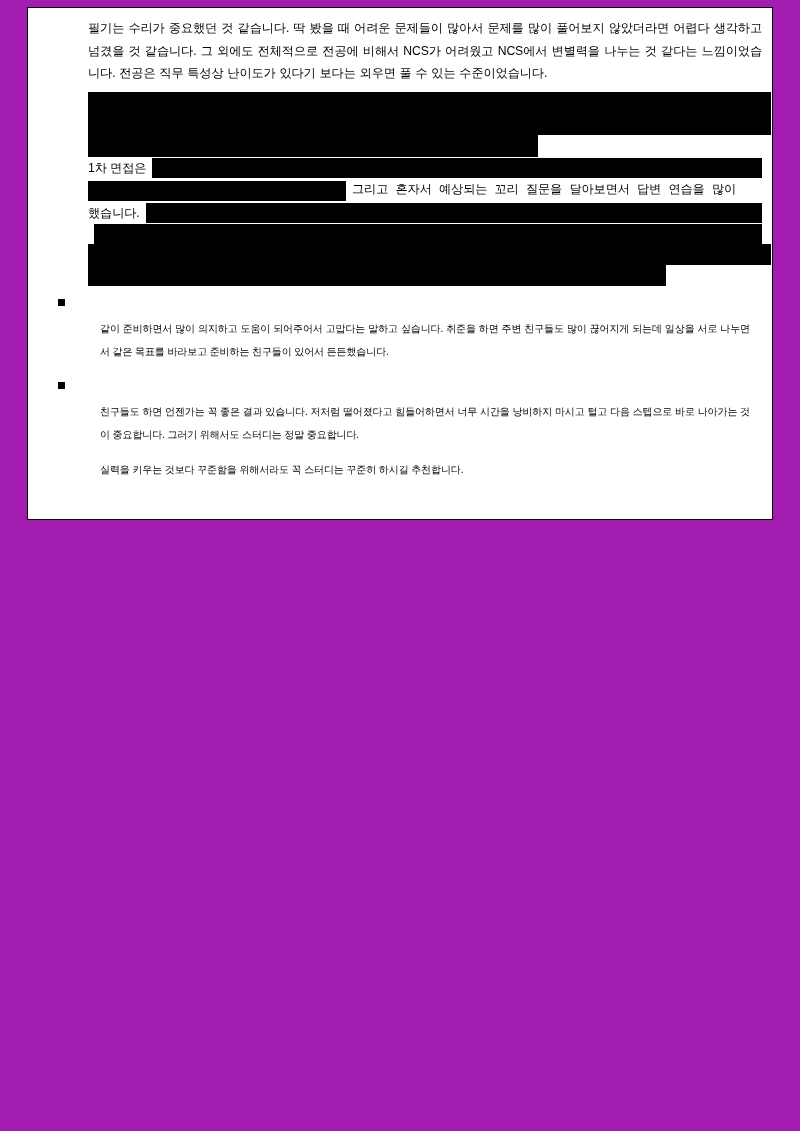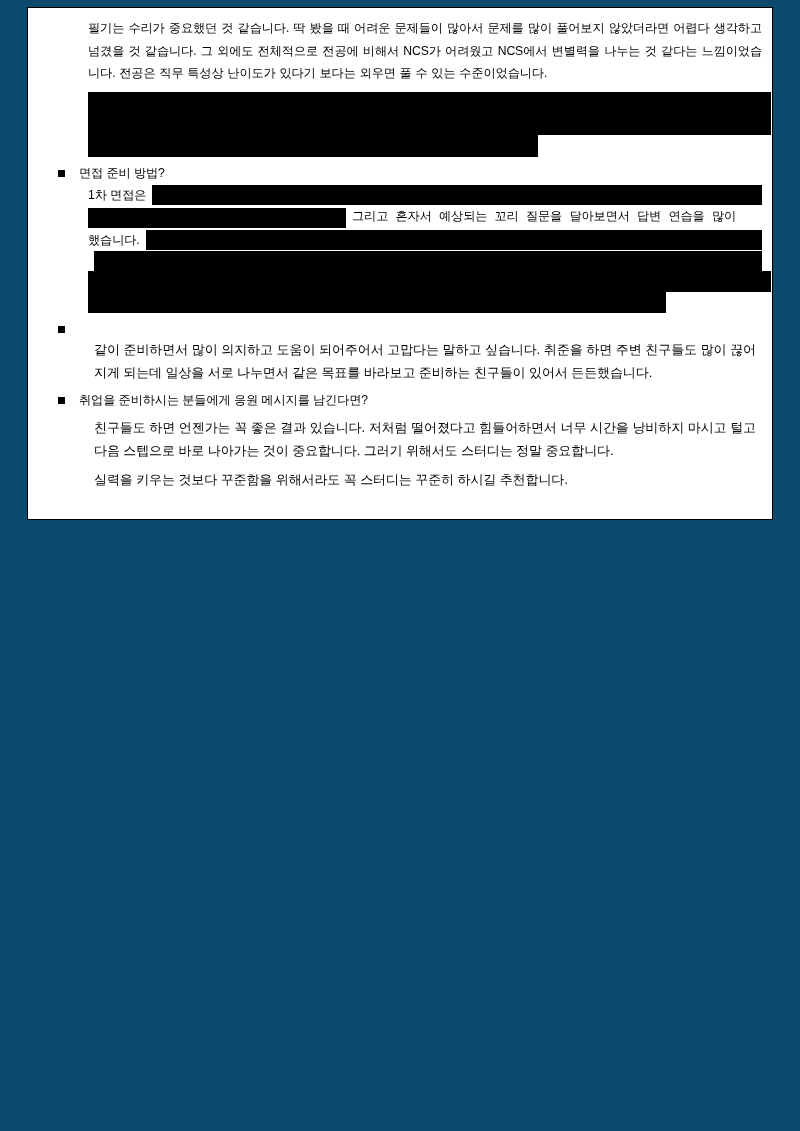--- a/index.html
+++ b/index.html
@@ -13,21 +13,21 @@
     font-family: "Liberation Sans", sans-serif;
     color: #000000;
     position: relative;
   }
   .page {
     position: absolute;
     left: 0;
     top: 0;
     width: 800px;
     height: 1131px;
-    background: #0c4a6e;
+    background: #a21caf;
     overflow: hidden;
   }
   .doc-frame {
     position: absolute;
     left: 27px;
     top: 7px;
     width: 746px;
     height: 513px;
     border: 1px solid #000000;
     box-sizing: border-box;
@@ -82,25 +82,25 @@
   .inline-line {
     display: flex;
     align-items: center;
     font-size: 12.2px;
     line-height: 22.5px;
     letter-spacing: -0.1px;
   }
   .inline-line .txt { white-space: pre; }
   .grow-bar { flex: 1 1 auto; height: 17px; background: #000000; }
   .body-para {
-    font-size: 13px;
+    font-size: 10px;
     line-height: 22.6px;
     text-align: justify;
     text-justify: inter-word;
-    margin: 6px;
+    margin: 12px;
     padding: 0 10px 0 60px;
     letter-spacing: -0.1px;
   }
   .body-para.left-last { text-align-last: left; }
   .spacer-4 { height: 4px; }
 </style>
 </head>
 <body>
 
 <div class="page">
@@ -110,24 +110,20 @@
       <p class="para left-last">필기는 수리가 중요했던 것 같습니다. 딱 봤을 때 어려운 문제들이 많아서 문제를 많이 풀어보지 않았더라면 어렵다 생각하고 넘겼을 것 같습니다. 그 외에도 전체적으로 전공에 비해서 NCS가 어려웠고 NCS에서 변별력을 나누는 것 같다는 느낌이었습니다. 전공은 직무 특성상 난이도가 있다기 보다는 외우면 풀 수 있는 수준이었습니다.</p>
 
       <div class="spacer-4"></div>
 
       <div class="sub-block">
         <div class="redact" style="width:683px;height:22px;margin-top:3px;"></div>
         <div class="redact" style="width:683px;height:21px;"></div>
         <div class="redact" style="width:450px;height:22px;"></div>
       </div>
 
-      <div class="bullet-item">
-        <span class="bullet-sq"></span>
-        <span class="bullet-text">면접 준비 방법?</span>
-      </div>
 
       <div class="sub-block">
         <div class="inline-line">
           <span class="txt">1차 면접은</span>
           <span class="grow-bar" style="margin-left:6px;height:20px;"></span>
         </div>
         <div class="inline-line" style="justify-content:flex-start;font-family:Liberation Mono, monospace;">
           <span class="redact" style="width:258px;height:20px;"></span>
           <span class="txt" style="margin-left:6px;">그리고 혼자서 예상되는 꼬리 질문을 달아보면서 답변 연습을 많이</span>
         </div>
@@ -143,21 +139,20 @@
       </div>
 
       <div class="bullet-item">
         <span class="bullet-sq"></span>
       </div>
 
       <p class="body-para left-last">같이 준비하면서 많이 의지하고 도움이 되어주어서 고맙다는 말하고 싶습니다. 취준을 하면 주변 친구들도 많이 끊어지게 되는데 일상을 서로 나누면서 같은 목표를 바라보고 준비하는 친구들이 있어서 든든했습니다.</p>
 
       <div class="bullet-item" style="margin-top:3px;">
         <span class="bullet-sq"></span>
-        <span class="bullet-text">취업을 준비하시는 분들에게 응원 메시지를 남긴다면?</span>
       </div>
 
       <p class="body-para left-last">친구들도 하면 언젠가는 꼭 좋은 결과 있습니다. 저처럼 떨어졌다고 힘들어하면서 너무 시간을 낭비하지 마시고 털고 다음 스텝으로 바로 나아가는 것이 중요합니다. 그러기 위해서도 스터디는 정말 중요합니다.</p>
       <p class="body-para left-last">실력을 키우는 것보다 꾸준함을 위해서라도 꼭 스터디는 꾸준히 하시길 추천합니다.</p>
 
     </div>
   </div>
 </div>
 
 </body></html>

